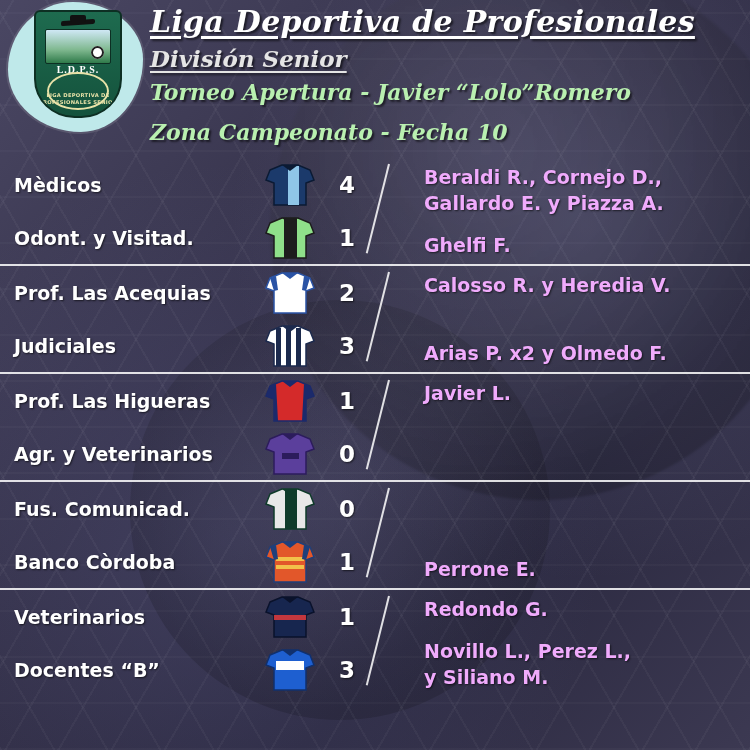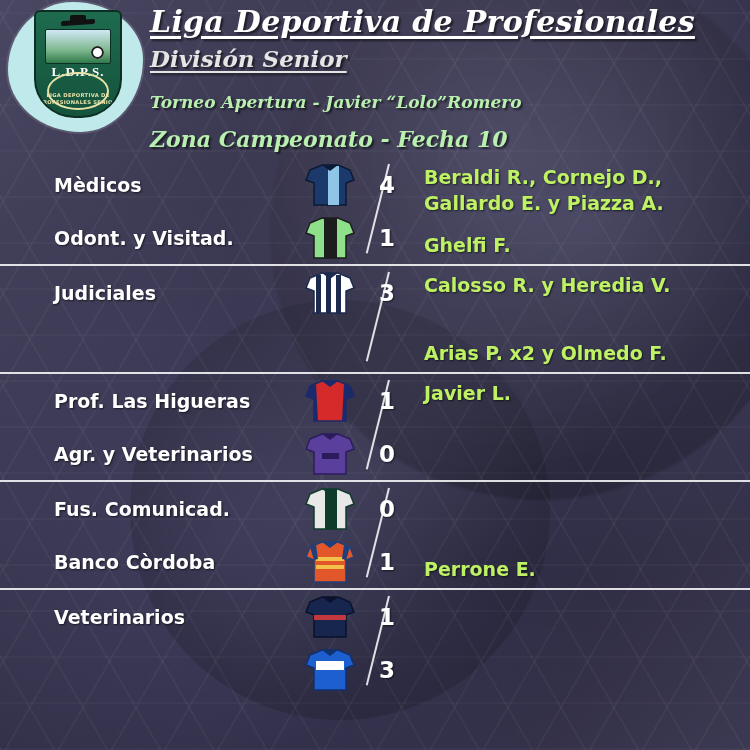--- a/index.html
+++ b/index.html
@@ -68,21 +68,21 @@
     position:absolute;left:9px;top:17px;width:64px;height:33px;
     background:linear-gradient(180deg,#cfe8f5 0%, #7fb88f 60%, #2f7a4a 100%);
     border:1px solid #0d2f23;border-radius:2px;
   }
   .shield .pic:after{
     content:"";position:absolute;right:6px;bottom:4px;width:13px;height:13px;border-radius:50%;
     background:#fff;box-shadow:inset 0 0 0 2px #222;
   }
   .shield .ldps{
     position:absolute;left:0;right:0;top:52px;text-align:center;
-    color:#fff;font-size:13px;font-weight:bold;letter-spacing:1px;
+    color:#fff;font-size:10px;font-weight:bold;letter-spacing:1px;
     font-family:"Liberation Serif", serif;
   }
   .shield .ring{
     position:absolute;left:50%;transform:translateX(-50%);bottom:6px;
     width:58px;height:34px;border-radius:50%;
     border:2px solid #e8e2a8;
   }
   .shield .ringtxt{
     position:absolute;left:0;right:0;bottom:10px;text-align:center;
     color:#e8e2a8;font-size:5.2px;line-height:7px;font-weight:bold;letter-spacing:.3px;
@@ -97,38 +97,37 @@
     white-space:nowrap;
   }
   .t2{
     margin-top:6px;
     font-family:"DejaVu Serif", serif;font-weight:bold;font-style:italic;
     font-size:23px;color:#e5e5e5;
     text-decoration:underline;text-underline-offset:4px;
     text-shadow:2px 2px 2px rgba(0,0,0,.55);
   }
   .t3{
-    margin-top:20px;
+    margin-top:7px;
     font-family:"DejaVu Serif", serif;font-weight:bold;font-style:italic;
-    font-size:17px;color:#b9f0b0;white-space:nowrap;
+    font-size:22px;color:#b9f0b0;white-space:nowrap;
     text-shadow:2px 2px 2px rgba(0,0,0,.55);
   }
   .t4{
     margin-top:14px;
     font-family:"DejaVu Serif", serif;font-weight:bold;font-style:italic;
     font-size:22px;color:#b9f0b0;white-space:nowrap;
     text-shadow:2px 2px 2px rgba(0,0,0,.55);
   }
 
   
   .matches{position:absolute;top:158px;left:0;width:750px;}
   .match{
     position:relative;height:106px;
     border-top:2px solid rgba(255,255,255,0.85);
-    padding-left:40px;
   }
   .match:first-child{border-top:none;}
   .row{
     position:relative;height:53px;
   }
   .team{
     position:absolute;left:14px;top:0;width:238px;height:53px;
     display:flex;align-items:center;
     color:#ffffff;font-weight:bold;font-size:19px;
     font-family:"DejaVu Sans", sans-serif;
@@ -144,21 +143,21 @@
     text-shadow:1px 1px 2px rgba(0,0,0,.6);
   }
   .slash{
     position:absolute;left:388px;top:6px;width:2px;height:92px;
     background:rgba(255,255,255,.85);
     transform:rotate(14deg);transform-origin:top center;
   }
   .scorers{
     position:absolute;left:424px;top:0;width:318px;height:106px;
     display:flex;flex-direction:column;justify-content:center;
-    color:#bef264;font-weight:bold;font-size:19px;line-height:26px;
+    color:#f0abfc;font-weight:bold;font-size:19px;line-height:26px;
     text-shadow:1px 1px 2px rgba(0,0,0,.6);
   }
   .scorers .s-top{position:absolute;left:0;top:6px;width:100%;}
   .scorers .s-bot{position:absolute;left:0;bottom:6px;width:100%;}
   .scorers .blk{white-space:pre-line;}
 
   
   svg.shirt{display:block;}
 </style>
 </head>
@@ -219,20 +218,32 @@
     <div class="slash"></div>
     <div class="scorers">
       <div class="blk s-top">Beraldi R., Cornejo D.,
 Gallardo E. y Piazza A.</div>
       <div class="blk s-bot">Ghelfi F.</div>
     </div>
   </div>
 
   <div class="match">
     <div class="row">
+      <div class="team">Prof. Las Acequias</div>
+      <div class="jersey">
+        <svg class="shirt" viewBox="0 0 64 46" width="64" height="46">
+          <path d="M12 8 L24 3 L40 3 L52 8 L56 18 L48 21 L48 43 L16 43 L16 21 L8 18 Z" fill="#ffffff" stroke="#2a53a5" stroke-width="1.5"></path>
+          <path d="M12 8 L18 6 L20 20 L16 21 Z" fill="#2a53a5"></path>
+          <path d="M52 8 L46 6 L44 20 L48 21 Z" fill="#2a53a5"></path>
+          <path d="M24 3 L32 9 L40 3 Z" fill="#2a53a5"></path>
+        </svg>
+      </div>
+      <div class="score">2</div>
+    </div>
+    <div class="row">
       <div class="team">Judiciales</div>
       <div class="jersey">
         <svg class="shirt" viewBox="0 0 64 46" width="64" height="46">
           <path d="M12 8 L24 3 L40 3 L52 8 L56 18 L48 21 L48 43 L16 43 L16 21 L8 18 Z" fill="#ffffff" stroke="#1c2a4d" stroke-width="1.5"></path>
           <rect x="18" y="5" width="5" height="38" fill="#1c2a4d"></rect>
           <rect x="28" y="5" width="5" height="38" fill="#1c2a4d"></rect>
           <rect x="38" y="5" width="5" height="38" fill="#1c2a4d"></rect>
           <path d="M24 3 L32 9 L40 3 Z" fill="#1c2a4d"></path>
         </svg>
       </div>
@@ -315,25 +326,31 @@
       <div class="jersey">
         <svg class="shirt" viewBox="0 0 64 46" width="64" height="46">
           <path d="M12 8 L24 3 L40 3 L52 8 L56 18 L48 21 L48 43 L16 43 L16 21 L8 18 Z" fill="#17264f" stroke="#0a122b" stroke-width="1.5"></path>
           <path d="M16 21 L48 21 L48 26 L16 26 Z" fill="#e23b3b" opacity="0.85"></path>
           <path d="M24 3 L32 9 L40 3 Z" fill="#0a122b"></path>
         </svg>
       </div>
       <div class="score">1</div>
     </div>
     <div class="row">
+      <div class="team">Docentes “B”</div>
       <div class="jersey">
         <svg class="shirt" viewBox="0 0 64 46" width="64" height="46">
           <path d="M12 8 L24 3 L40 3 L52 8 L56 18 L48 21 L48 43 L16 43 L16 21 L8 18 Z" fill="#1e5fd0" stroke="#10306e" stroke-width="1.5"></path>
           <rect x="18" y="14" width="28" height="9" fill="#ffffff"></rect>
           <path d="M24 3 L32 9 L40 3 Z" fill="#10306e"></path>
         </svg>
       </div>
       <div class="score">3</div>
     </div>
     <div class="slash"></div>
+    <div class="scorers">
+      <div class="blk s-top">Redondo G.</div>
+      <div class="blk s-bot">Novillo L., Perez L.,
+y Siliano M.</div>
+    </div>
   </div>
 
 </div>
 
 </body></html>

